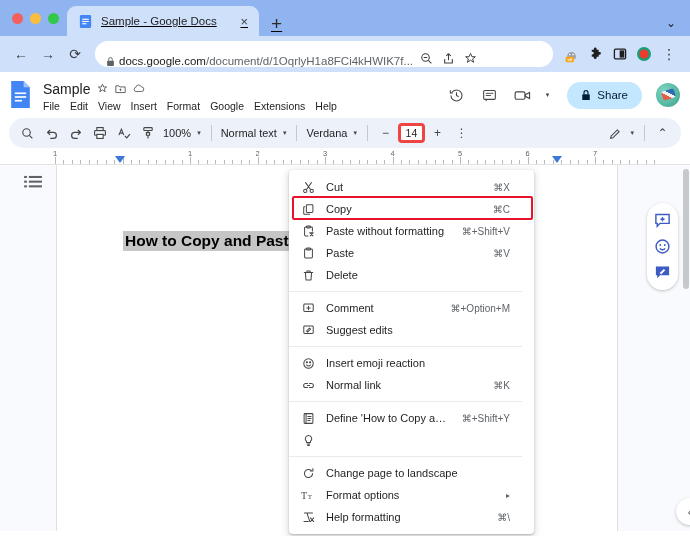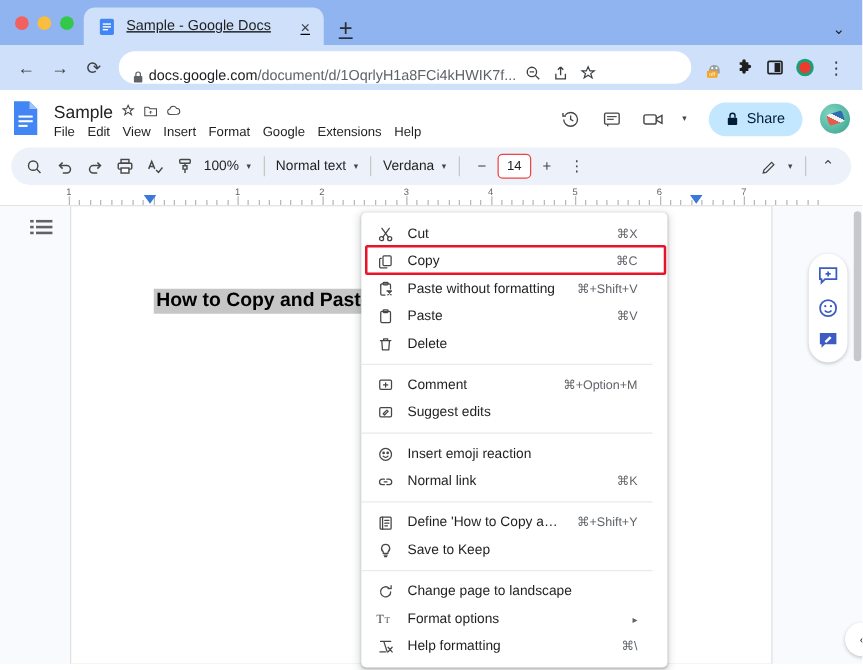--- a/index.html
+++ b/index.html
@@ -94,21 +94,21 @@
     display: flex; align-items: center; padding: 0 7px; gap: 1px;
   }
   .tb-ic {
     width: 23px; height: 23px; display: flex; align-items: center;
     justify-content: center; color: #444746; font-size: 12px; border-radius: 50%;
   }
   .tb-sep { width: 1px; height: 16px; background: #c7c7c7; margin: 0 5px; }
   .tb-text { font-size: 11px; color: #1f1f1f; padding: 0 3px; }
   .tb-caret { font-size: 7px; color: #444746; padding: 0 4px 0 2px; }
   .fontsize-box {
-    width: 27px; height: 20px; border: 1px solid #ef4444; border-radius: 4px;
+    width: 27px; height: 20px; border: 3px solid #ef4444; border-radius: 4px;
     display: flex; align-items: center; justify-content: center;
     font-size: 10.5px; color: #1f1f1f; background: #fff; text-align: right;
   }
   .spacer { flex: 1; }
 
   
   .ruler {
     height: 17px; background: #fff; position: relative;
     border-bottom: 1px solid #e3e3e3;
   }
@@ -639,21 +639,20 @@
         <span class="ctx-label">Define 'How to Copy and Pas…'</span>
         <span class="ctx-accel">⌘+Shift+Y</span>
       </div>
       <div class="ctx-item">
         <span class="ctx-ic">
           <svg viewBox="0 0 16 16" width="13" height="13" fill="none" stroke="#444746" stroke-width="1.25" stroke-linecap="round" stroke-linejoin="round">
             <path d="M8 1.8a4 4 0 00-2.4 7.2v1.6h4.8V9A4 4 0 008 1.8z"></path>
             <path d="M6.4 12.4h3.2M7 14h2"></path>
           </svg>
         </span>
-        <span class="ctx-label">Save to Keep</span>
       </div>
       <div class="ctx-sep"></div>
       <div class="ctx-item">
         <span class="ctx-ic">
           <svg viewBox="0 0 16 16" width="13" height="13" fill="none" stroke="#444746" stroke-width="1.25" stroke-linecap="round" stroke-linejoin="round">
             <path d="M13 8a5 5 0 11-1.6-3.7"></path>
             <path d="M13.4 1.9v3h-3"></path>
           </svg>
         </span>
         <span class="ctx-label">Change page to landscape</span>

